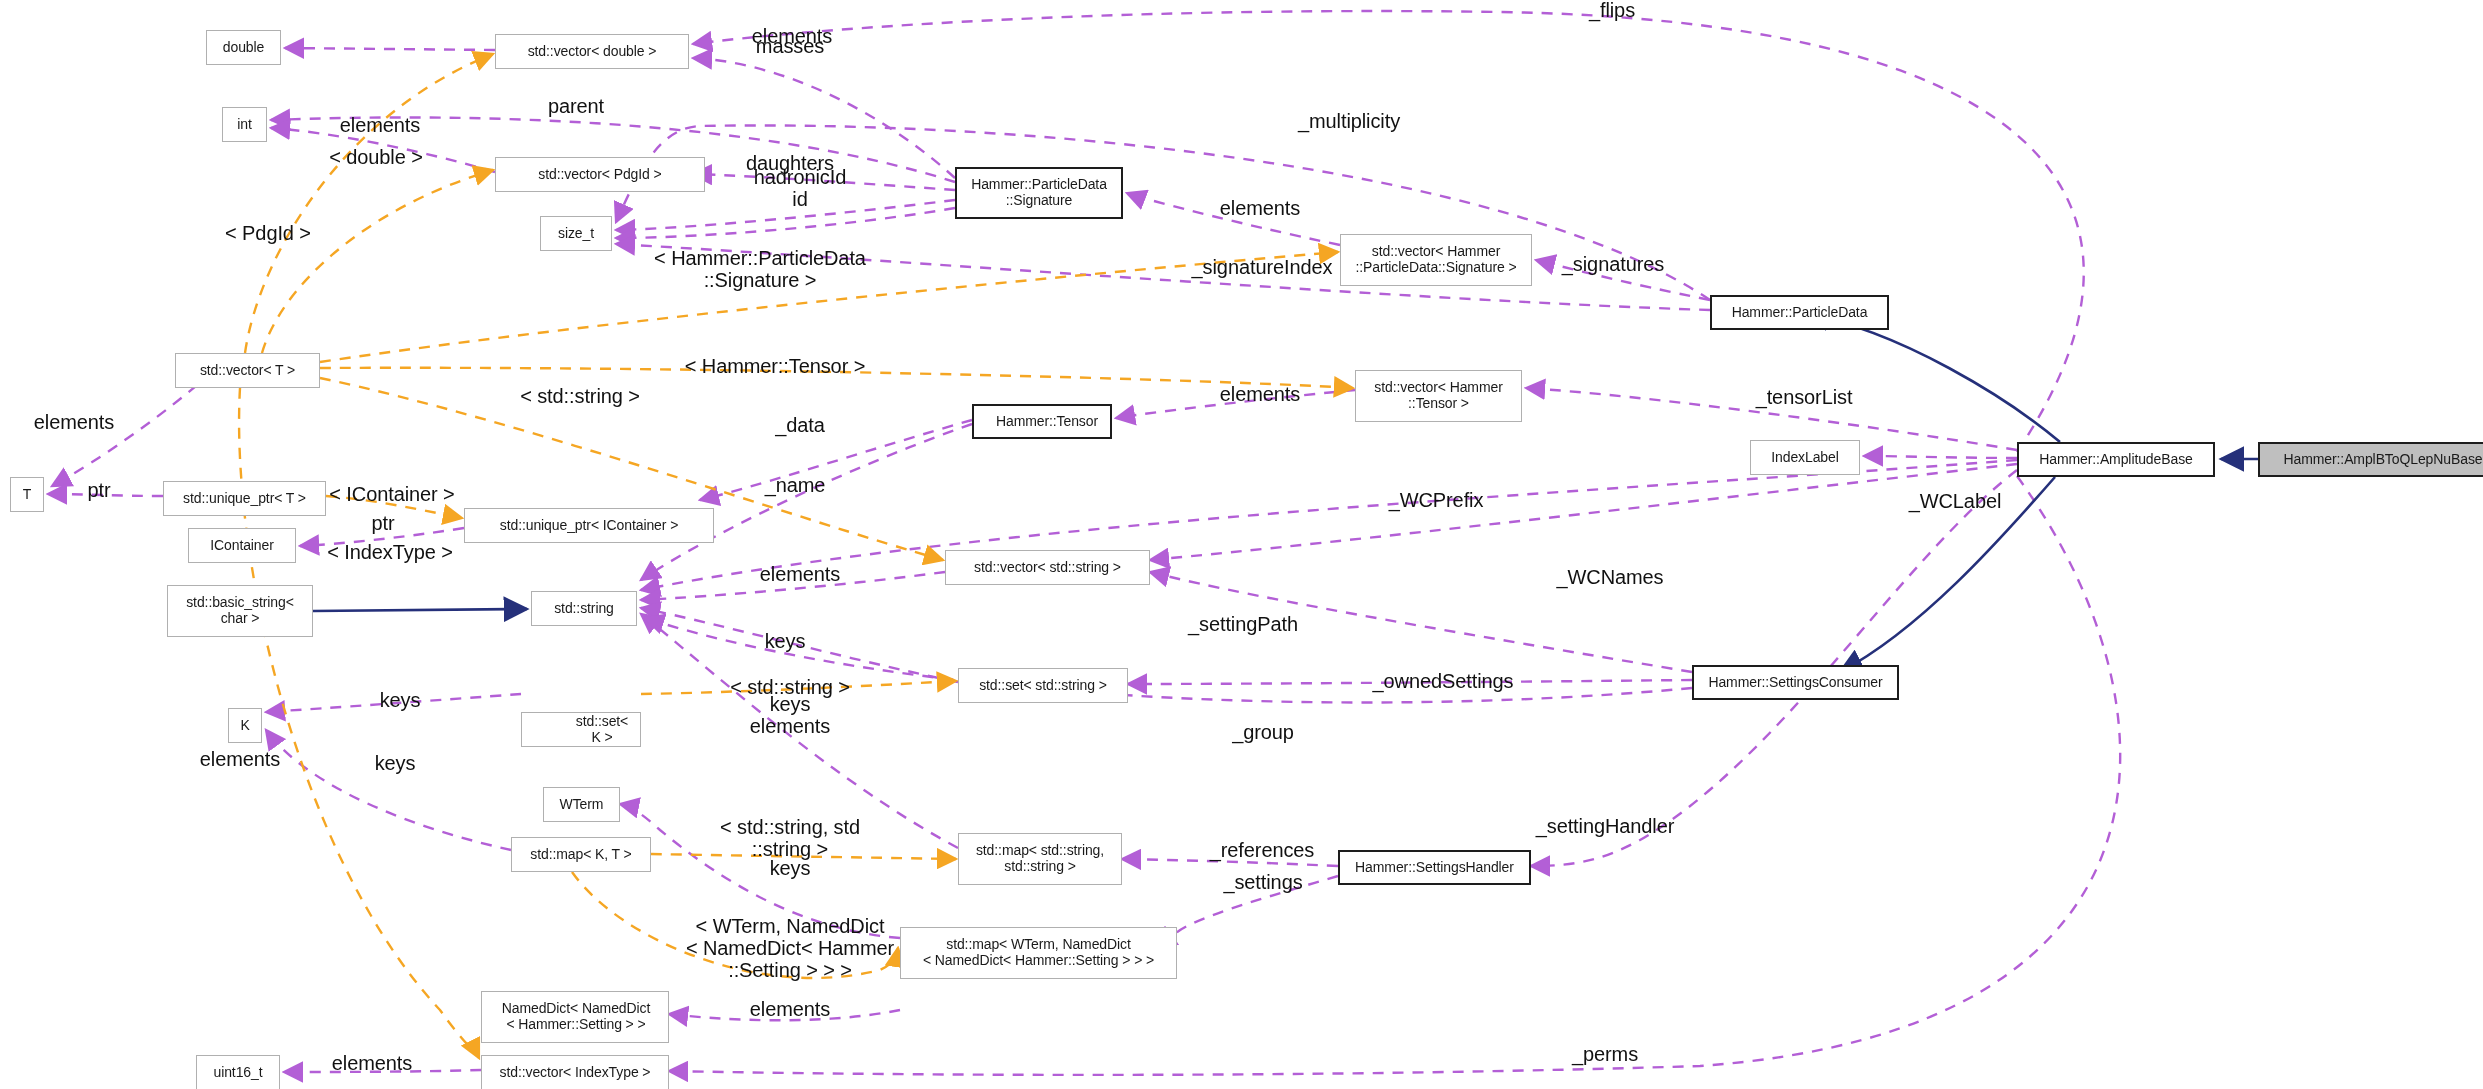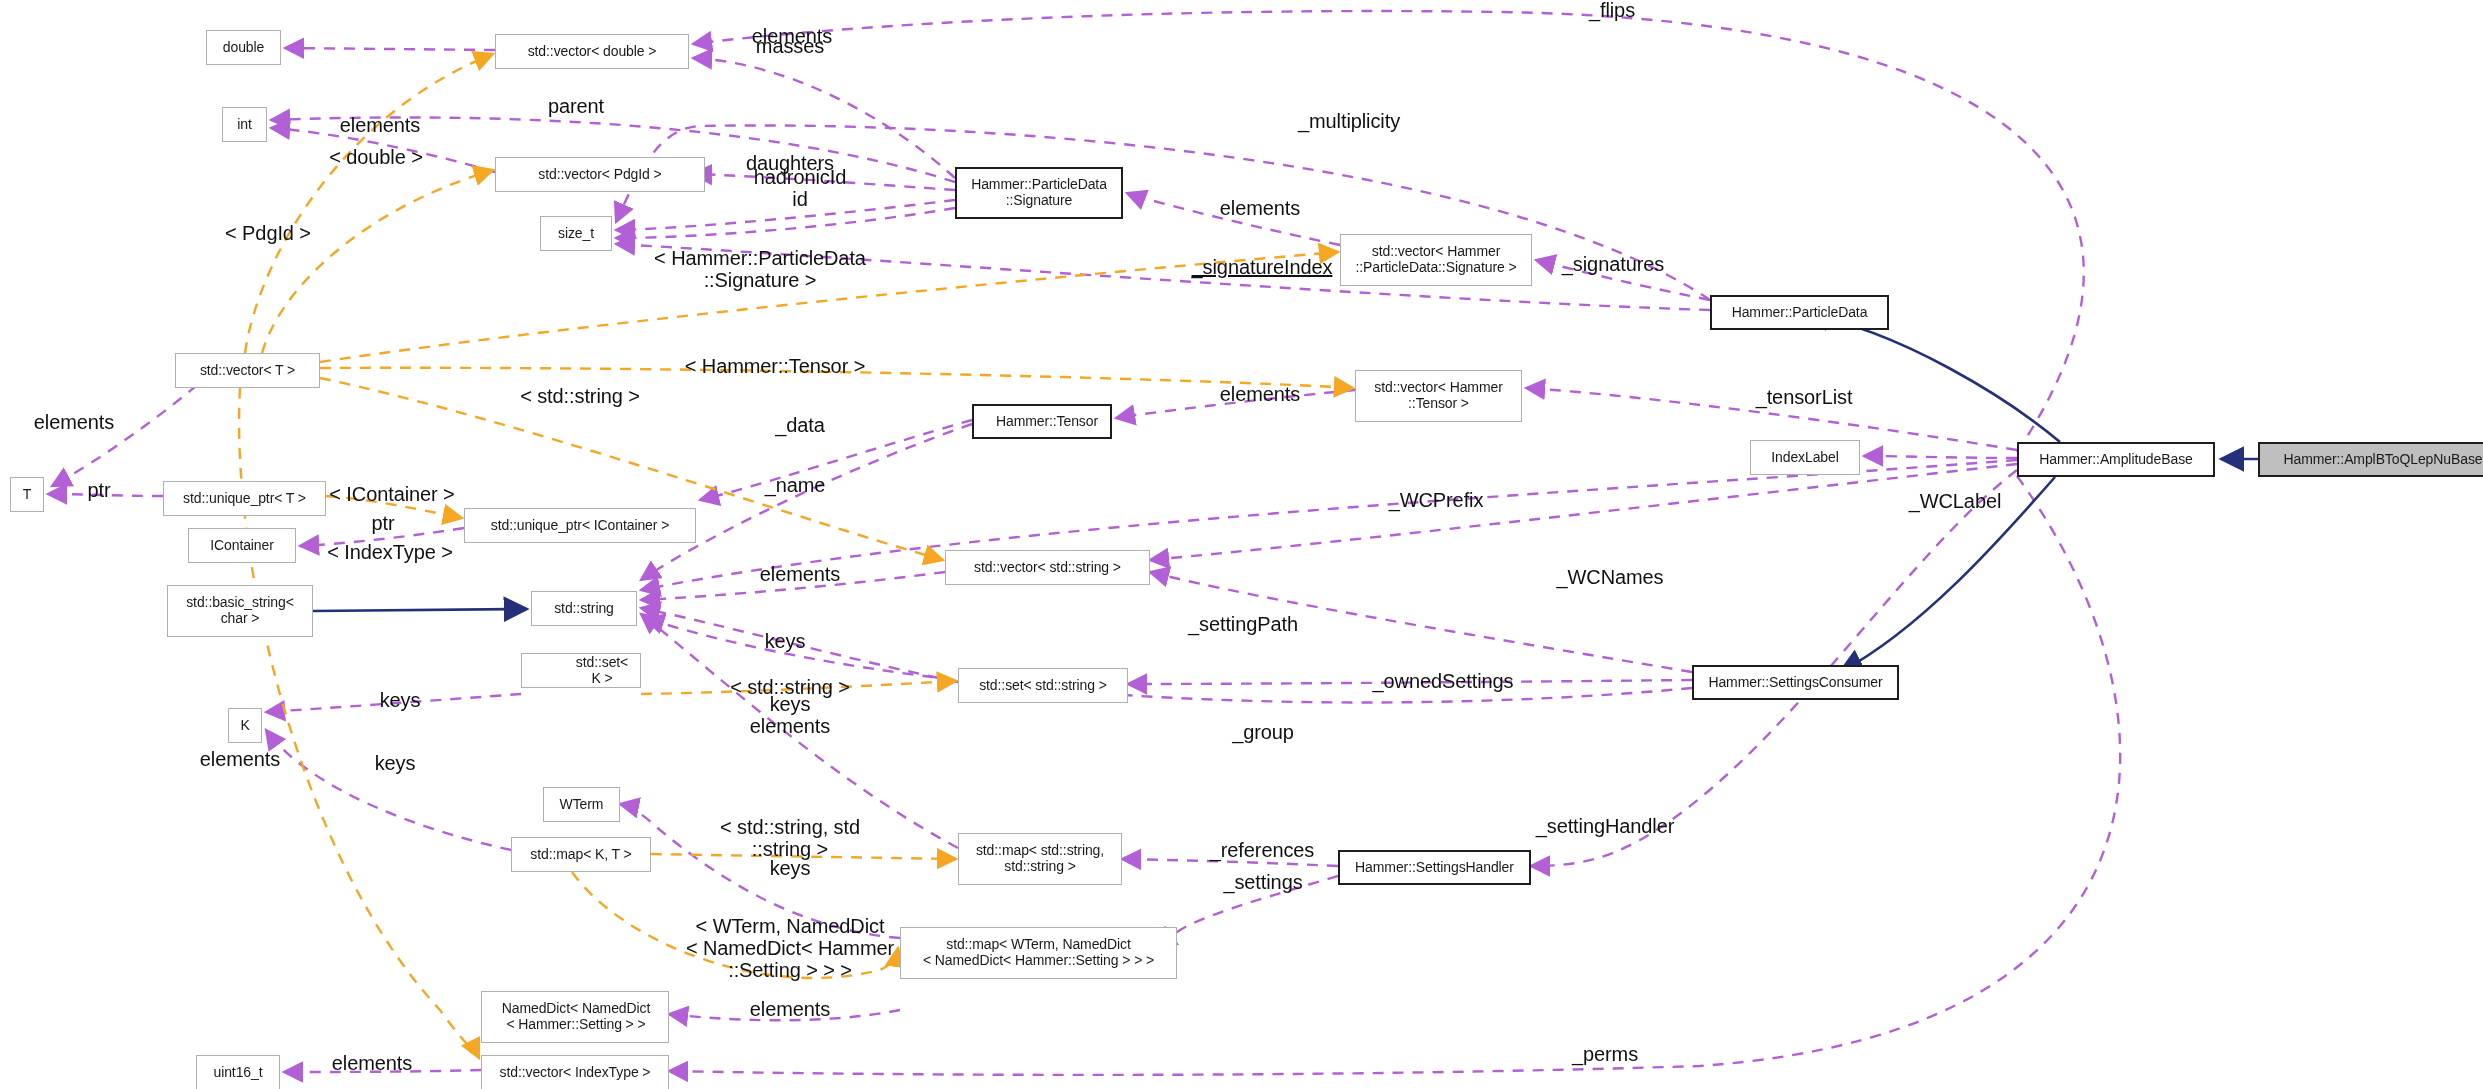--- a/index.html
+++ b/index.html
@@ -198,29 +198,29 @@
       <div class="node key" style="left: 1710px; top: 295px; width: 179px; height: 35px;">Hammer::ParticleData</div>
       <div class="node" style="left: 175px; top: 353px; width: 145px; height: 35px;">std::vector&lt; T &gt;</div>
       <div class="node" style="left: 1355px; top: 370px; width: 167px; height: 52px;">std::vector&lt; Hammer
 ::Tensor &gt;</div>
       <div class="node key" style="left: 972px; top: 404px; width: 140px; height: 35px; padding-left: 16px;">Hammer::Tensor</div>
       <div class="node" style="left: 1750px; top: 440px; width: 110px; height: 35px;">IndexLabel</div>
       <div class="node key" style="left: 2017px; top: 442px; width: 198px; height: 35px;">Hammer::AmplitudeBase</div>
       <div class="node highlight" style="left: 2258px; top: 442px; width: 250px; height: 35px;">Hammer::AmplBToQLepNuBase</div>
       <div class="node" style="left: 10px; top: 477px; width: 34px; height: 35px;">T</div>
       <div class="node" style="left: 163px; top: 481px; width: 163px; height: 35px;">std::unique_ptr&lt; T &gt;</div>
-      <div class="node" style="left: 464px; top: 508px; width: 232px; height: 35px;">std::unique_ptr&lt; IContainer &gt;</div>
+      <div class="node" style="left: 464px; top: 508px; width: 250px; height: 35px;">std::unique_ptr&lt; IContainer &gt;</div>
       <div class="node" style="left: 188px; top: 528px; width: 108px; height: 35px;">IContainer</div>
       <div class="node" style="left: 945px; top: 550px; width: 205px; height: 35px;">std::vector&lt; std::string &gt;</div>
       <div class="node" style="left: 167px; top: 585px; width: 146px; height: 52px;">std::basic_string&lt;
 char &gt;</div>
       <div class="node" style="left: 531px; top: 591px; width: 106px; height: 35px;">std::string</div>
       <div class="node key" style="left: 1692px; top: 665px; width: 207px; height: 35px;">Hammer::SettingsConsumer</div>
       <div class="node" style="left: 958px; top: 668px; width: 170px; height: 35px;">std::set&lt; std::string &gt;</div>
-      <div class="node" style="left: 521px; top: 653px; width: 120px; height: 35px; padding-left: 48px;">std::set&lt; K &gt;</div>
+      <div class="node" style="left: 521px; top: 712px; width: 120px; height: 35px; padding-left: 48px;">std::set&lt; K &gt;</div>
       <div class="node" style="left: 228px; top: 708px; width: 34px; height: 35px;">K</div>
       <div class="node" style="left: 543px; top: 787px; width: 77px; height: 35px;">WTerm</div>
       <div class="node" style="left: 511px; top: 837px; width: 140px; height: 35px;">std::map&lt; K, T &gt;</div>
       <div class="node" style="left: 958px; top: 833px; width: 164px; height: 52px;">std::map&lt; std::string,
 std::string &gt;</div>
       <div class="node key" style="left: 1338px; top: 850px; width: 193px; height: 35px;">Hammer::SettingsHandler</div>
       <div class="node" style="left: 900px; top: 927px; width: 277px; height: 52px;">std::map&lt; WTerm, NamedDict
 &lt; NamedDict&lt; Hammer::Setting &gt; &gt; &gt;</div>
       <div class="node" style="left: 481px; top: 991px; width: 188px; height: 52px; padding-left: 8px;">NamedDict&lt; NamedDict
 &lt; Hammer::Setting &gt; &gt;</div>
@@ -236,21 +236,21 @@
       <div class="elabel" style="left: 380px; top: 125px; transform: translate(-50%, -50%);">elements</div>
       <div class="elabel" style="left: 790px; top: 163px; transform: translate(-50%, -50%);">daughters</div>
       <div class="elabel" style="left: 376px; top: 157px; transform: translate(-50%, -50%);">&lt; double &gt;</div>
       <div class="elabel" style="left: 800px; top: 188px; transform: translate(-50%, -50%);">hadronicId
 id</div>
       <div class="elabel" style="left: 1260px; top: 208px; transform: translate(-50%, -50%);">elements</div>
       <div class="elabel" style="left: 1613px; top: 264px; transform: translate(-50%, -50%);">_signatures</div>
       <div class="elabel" style="left: 268px; top: 233px; transform: translate(-50%, -50%);">&lt; PdgId &gt;</div>
       <div class="elabel" style="left: 760px; top: 269px; transform: translate(-50%, -50%);">&lt; Hammer::ParticleData
 ::Signature &gt;</div>
-      <div class="elabel" style="left: 1262px; top: 267px; transform: translate(-50%, -50%); text-decoration: underline;">_signatureIndex</div>
+      <div class="elabel" style="left: 1262px; top: 267px; transform: translate(-50%, -50%);">_signatureIndex</div>
       <div class="elabel" style="left: 775px; top: 366px; transform: translate(-50%, -50%);">&lt; Hammer::Tensor &gt;</div>
       <div class="elabel" style="left: 1260px; top: 394px; transform: translate(-50%, -50%);">elements</div>
       <div class="elabel" style="left: 1804px; top: 397px; transform: translate(-50%, -50%);">_tensorList</div>
       <div class="elabel" style="left: 580px; top: 396px; transform: translate(-50%, -50%);">&lt; std::string &gt;</div>
       <div class="elabel" style="left: 74px; top: 422px; transform: translate(-50%, -50%);">elements</div>
       <div class="elabel" style="left: 800px; top: 425px; transform: translate(-50%, -50%);">_data</div>
       <div class="elabel" style="left: 1955px; top: 459px; transform: translate(-50%, -50%); margin-top: 42px;">_WCLabel</div>
       <div class="elabel" style="left: 99px; top: 490px; transform: translate(-50%, -50%);">ptr</div>
       <div class="elabel" style="left: 392px; top: 494px; transform: translate(-50%, -50%);">&lt; IContainer &gt;</div>
       <div class="elabel" style="left: 795px; top: 485px; transform: translate(-50%, -50%);">_name</div>

